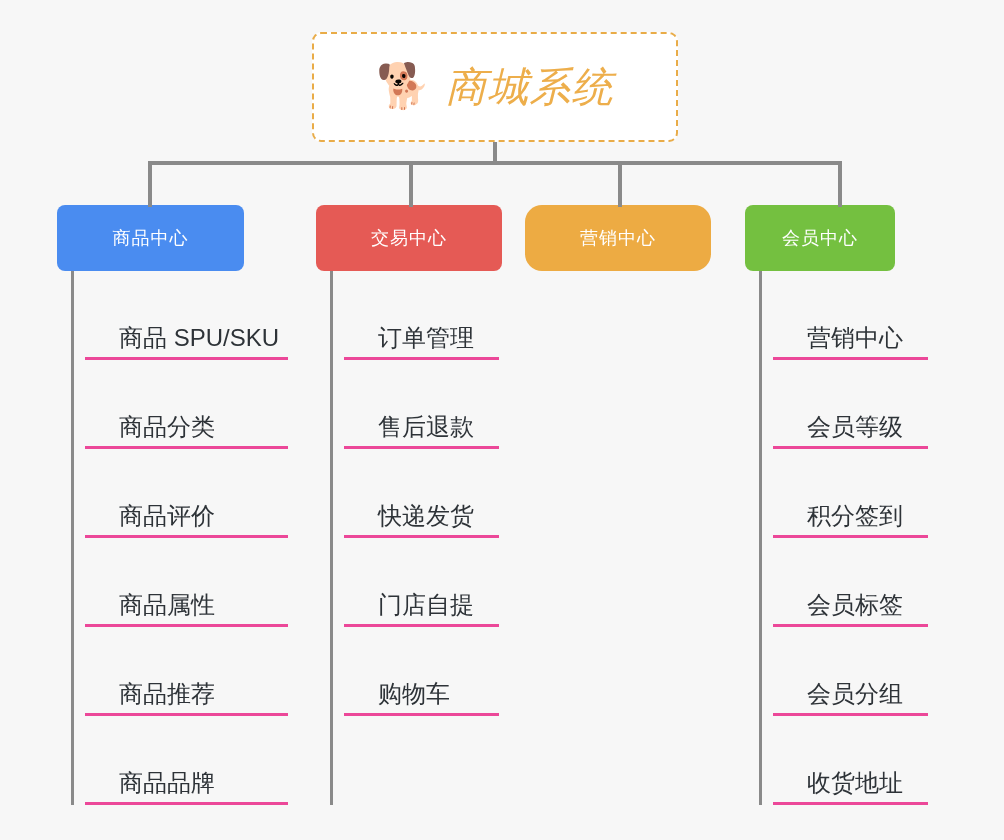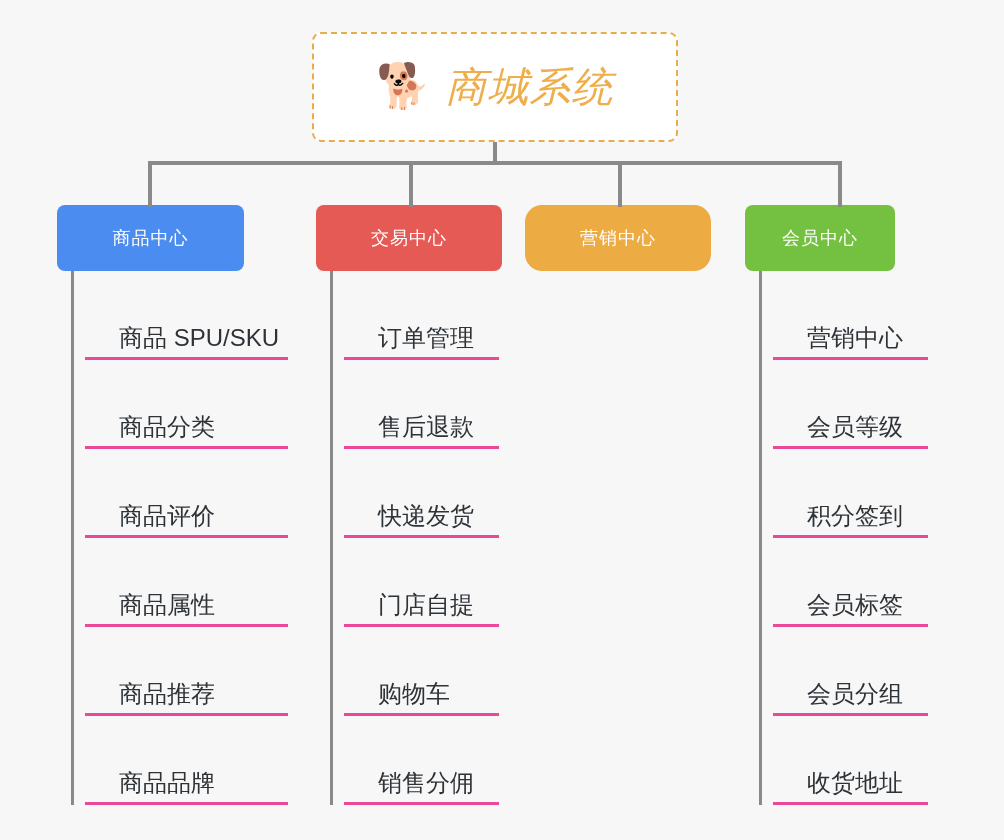--- a/index.html
+++ b/index.html
@@ -209,23 +209,20 @@
         </div>
       <div class="leaf-item">
           <span class="leaf-text">快递发货</span>
         </div>
       <div class="leaf-item">
           <span class="leaf-text">门店自提</span>
         </div>
       <div class="leaf-item">
           <span class="leaf-text">购物车</span>
         </div>
-      <div class="leaf-item">
-          <span class="leaf-text">销售分佣</span>
-        </div>
     </div>
   </div>
 
   <div class="column col-2">
     <div class="col-head">
       <div class="col-stub"></div>
       <span>营销中心</span>
     </div>
   </div>
 

